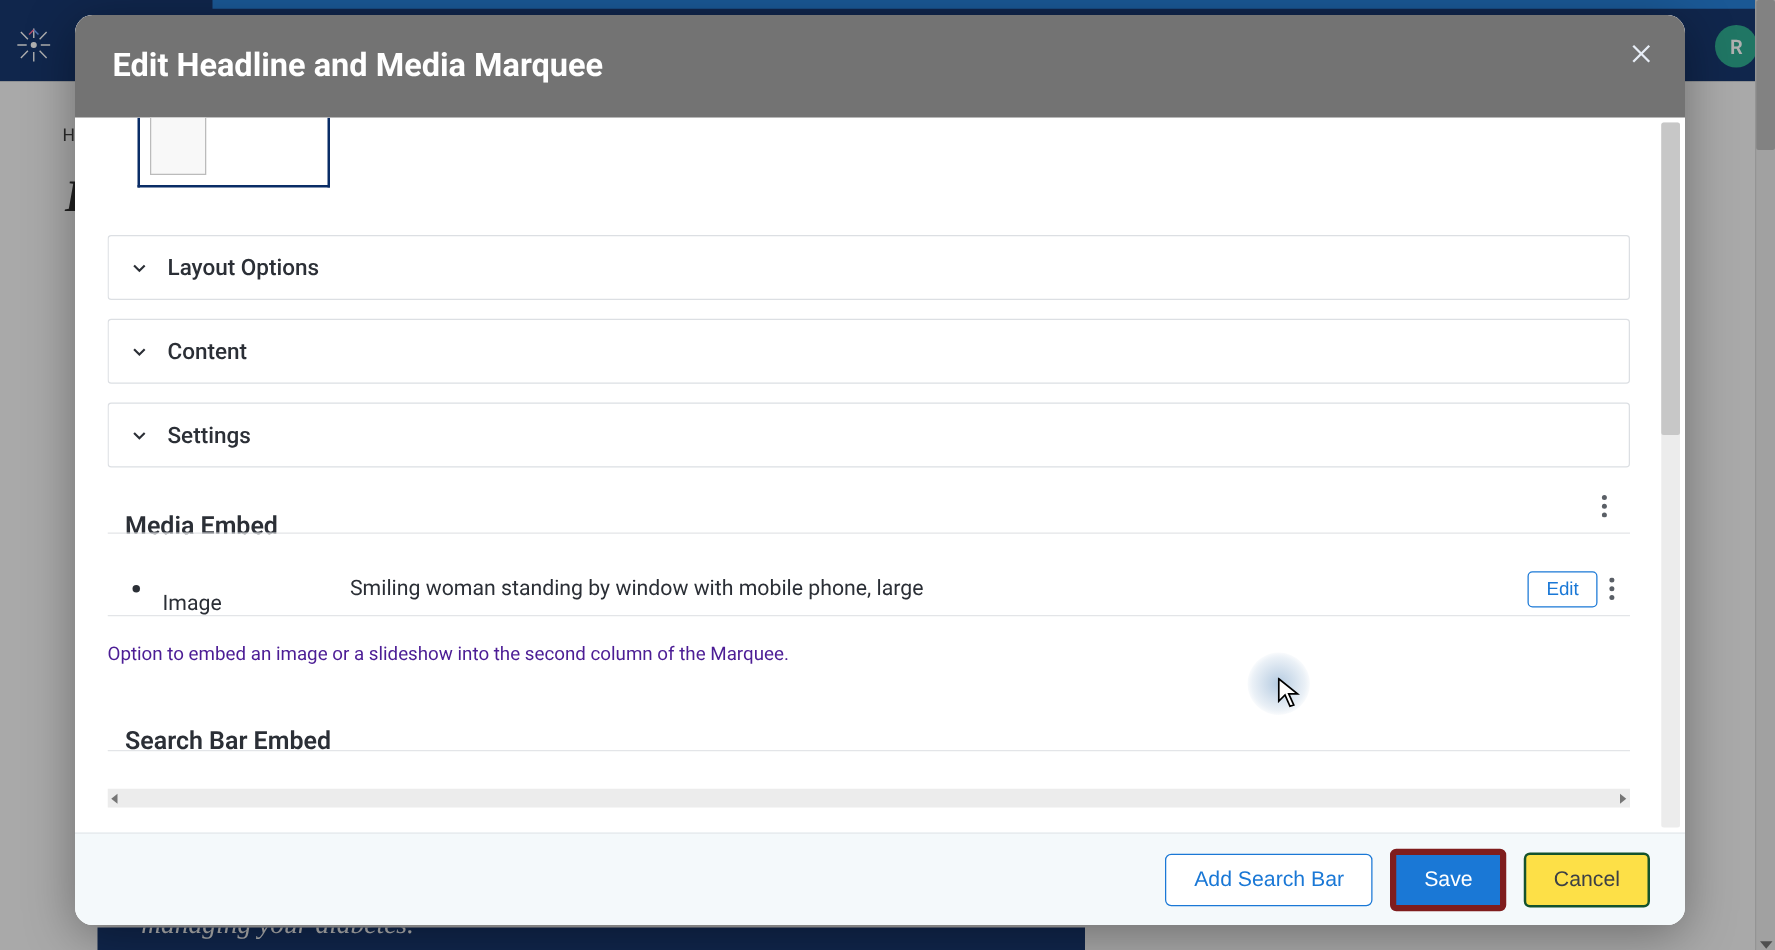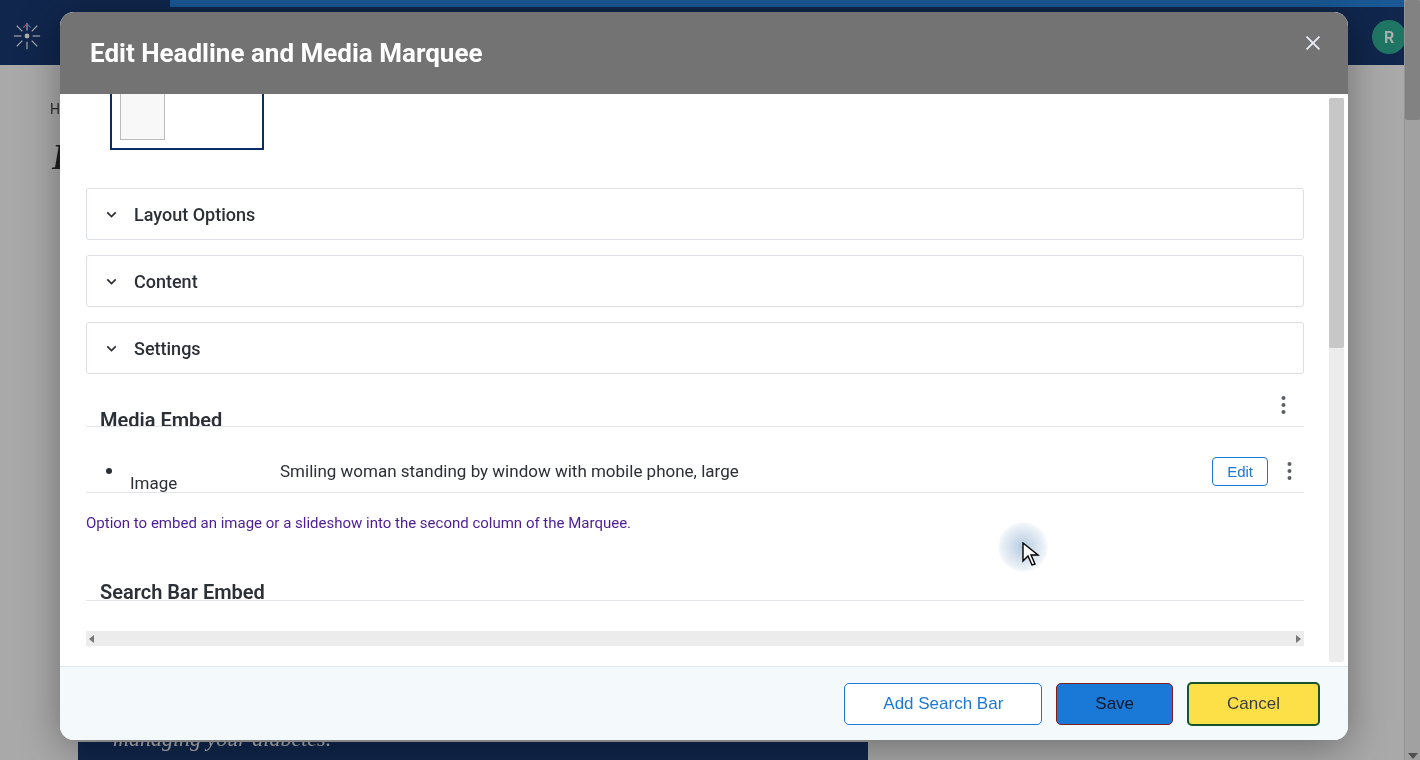--- a/index.html
+++ b/index.html
@@ -51,34 +51,34 @@
   .kebab svg{width:5px;height:18px;}
   .hr { position:absolute; left:0; right:0; height:1px; background:#e3e5e8;}
   .hr1{ top:332px;}
   .hr2{ top:398px;}
   .hr3{ top:506px;}
 
   .media-row { position:absolute; top:353px; left:0; right:0; height:48px; display:flex; align-items:center;}
   .bullet { width:6px; height:6px; background:#2b2f36; border-radius:50%; margin-left:20px; margin-right:18px;}
   .media-label { font-size:17px; color:#2b2f36; width:150px;margin-top:24px;}
   .media-desc  { font-size:17px; color:#2b2f36; flex:1;}
-  .edit-btn { border:1px solid #1a78d6; color:#1a78d6; background:#fff; border-radius:4px; padding:5px 14px; font-size:15px; cursor:pointer; margin-right:10px;}
+  .edit-btn { border:1px solid #1a78d6; color:#1a78d6; background:#fff; border-radius:4px; padding:5px 14px; font-size:15px; cursor:pointer; }
   .kebab-row { position:static; margin-right:4px;}
 
   .help-text { position:absolute; top:420px; left:0; font-size:15px; color:#4c1d95;}
   .subhead-search { top:474px; left:14px;}
 
   .hscroll { position:absolute; left:0; right:0; bottom:20px; height:15px; background:#ececec;}
   .hscroll::before{content:"";position:absolute;top:4px;left:3px;width:0;height:0;border-top:4px solid transparent;border-bottom:4px solid transparent;border-right:5px solid #767676;}
   .hscroll::after{content:"";position:absolute;top:4px;right:3px;width:0;height:0;border-top:4px solid transparent;border-bottom:4px solid transparent;border-left:5px solid #767676;}
 
   .modal-footer { height:74px; background:#f4f9fb; border-top:1px solid #e3e8ec; display:flex; align-items:center; justify-content:flex-end; padding:0 28px; gap:14px;}
-  .btn { border-radius:5px; font-size:17px; padding:10px 38px; cursor:pointer; font-weight:500;}
+  .btn { border-radius:5px; font-size:17px; padding:10px 22px; cursor:pointer; font-weight:500;}
   .btn-outline-blue { background:#fff; border:1px solid #1a78d6; color:#1a78d6;}
-  .btn-solid-blue { background:#1a78d6; border:1px solid #7f1d1d; color:#0f172a;}
+  .btn-solid-blue { background:#1a78d6; border:5px solid #7f1d1d; color:#ffffff;}
   .btn-outline-neutral { background:#fde047; border:2px solid #14532d; color:#3c4046;}
 
   .cursor-spot { position:absolute; width:50px; height:50px; border-radius:50%; background:radial-gradient(circle, rgba(120,160,200,0.55) 0%, rgba(120,160,200,0.15) 60%, rgba(120,160,200,0) 75%);}
   .cursor-arrow { position:absolute; }
   .cursor-arrow svg{width:20px;height:26px;}
 </style>
 </head>
 <body>
 
 <div class="bg-header"></div>

